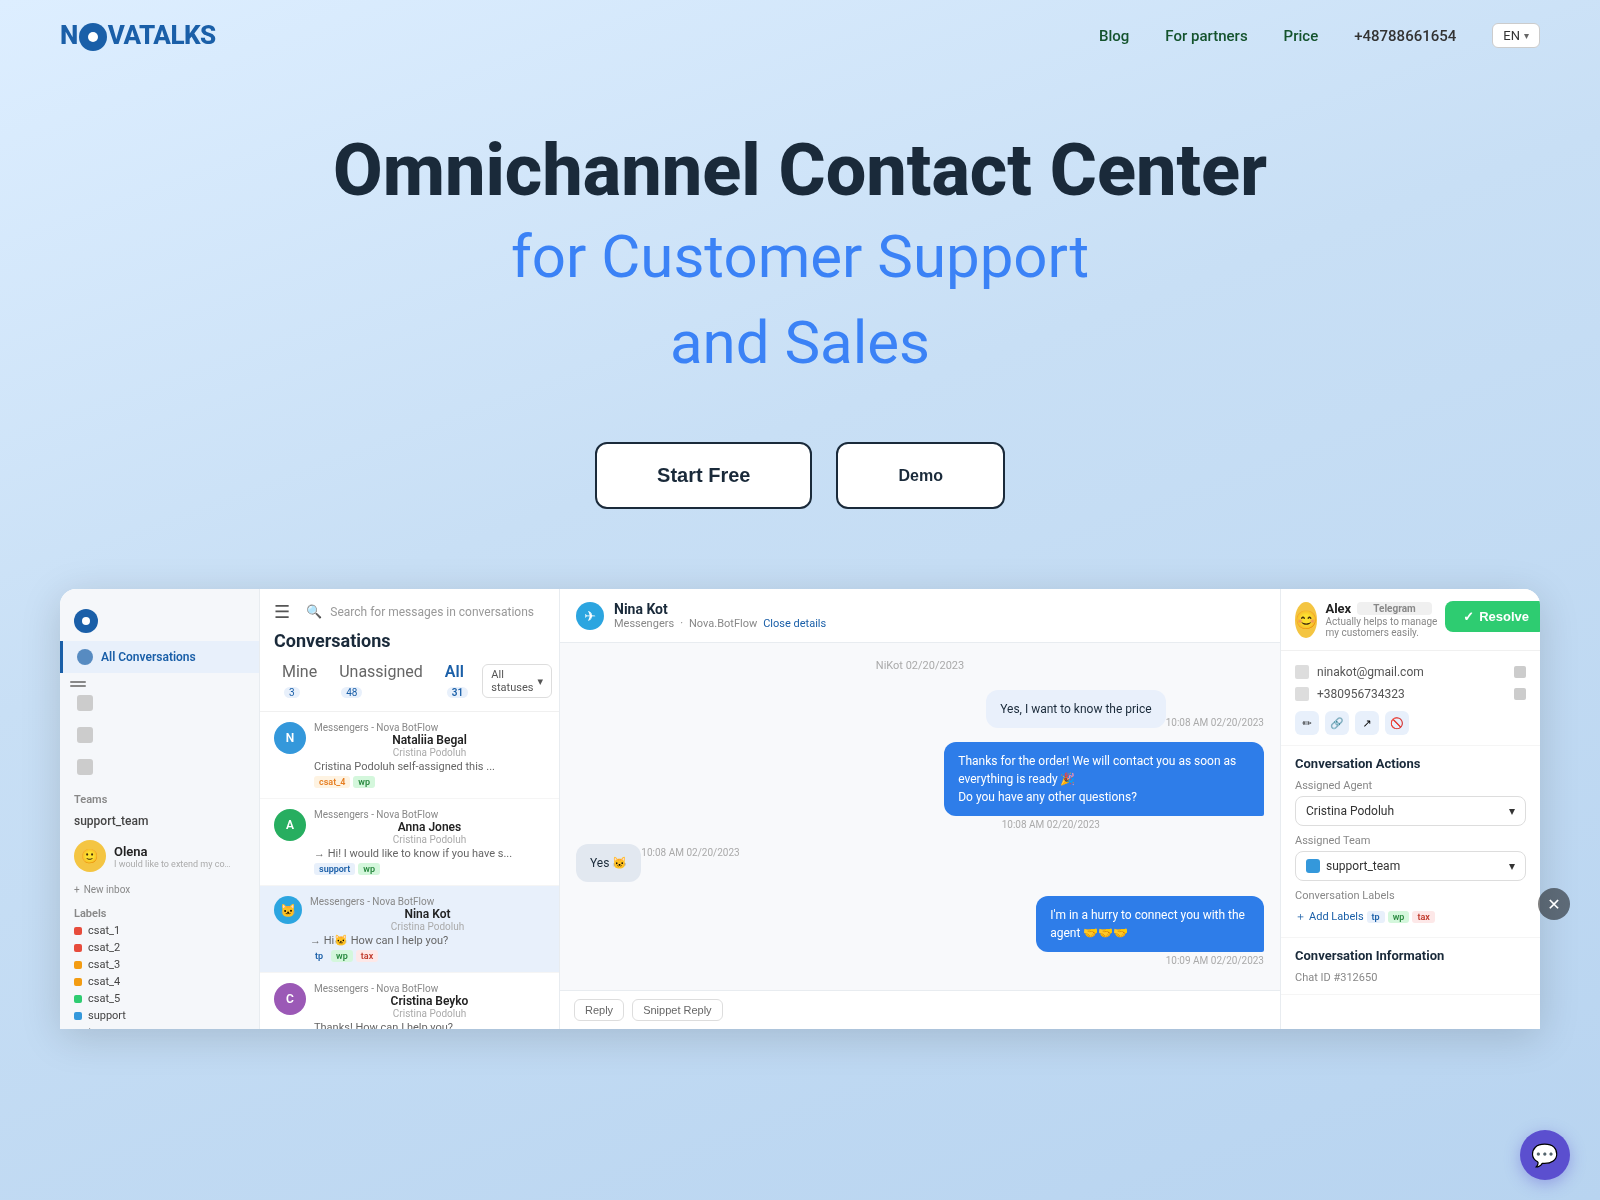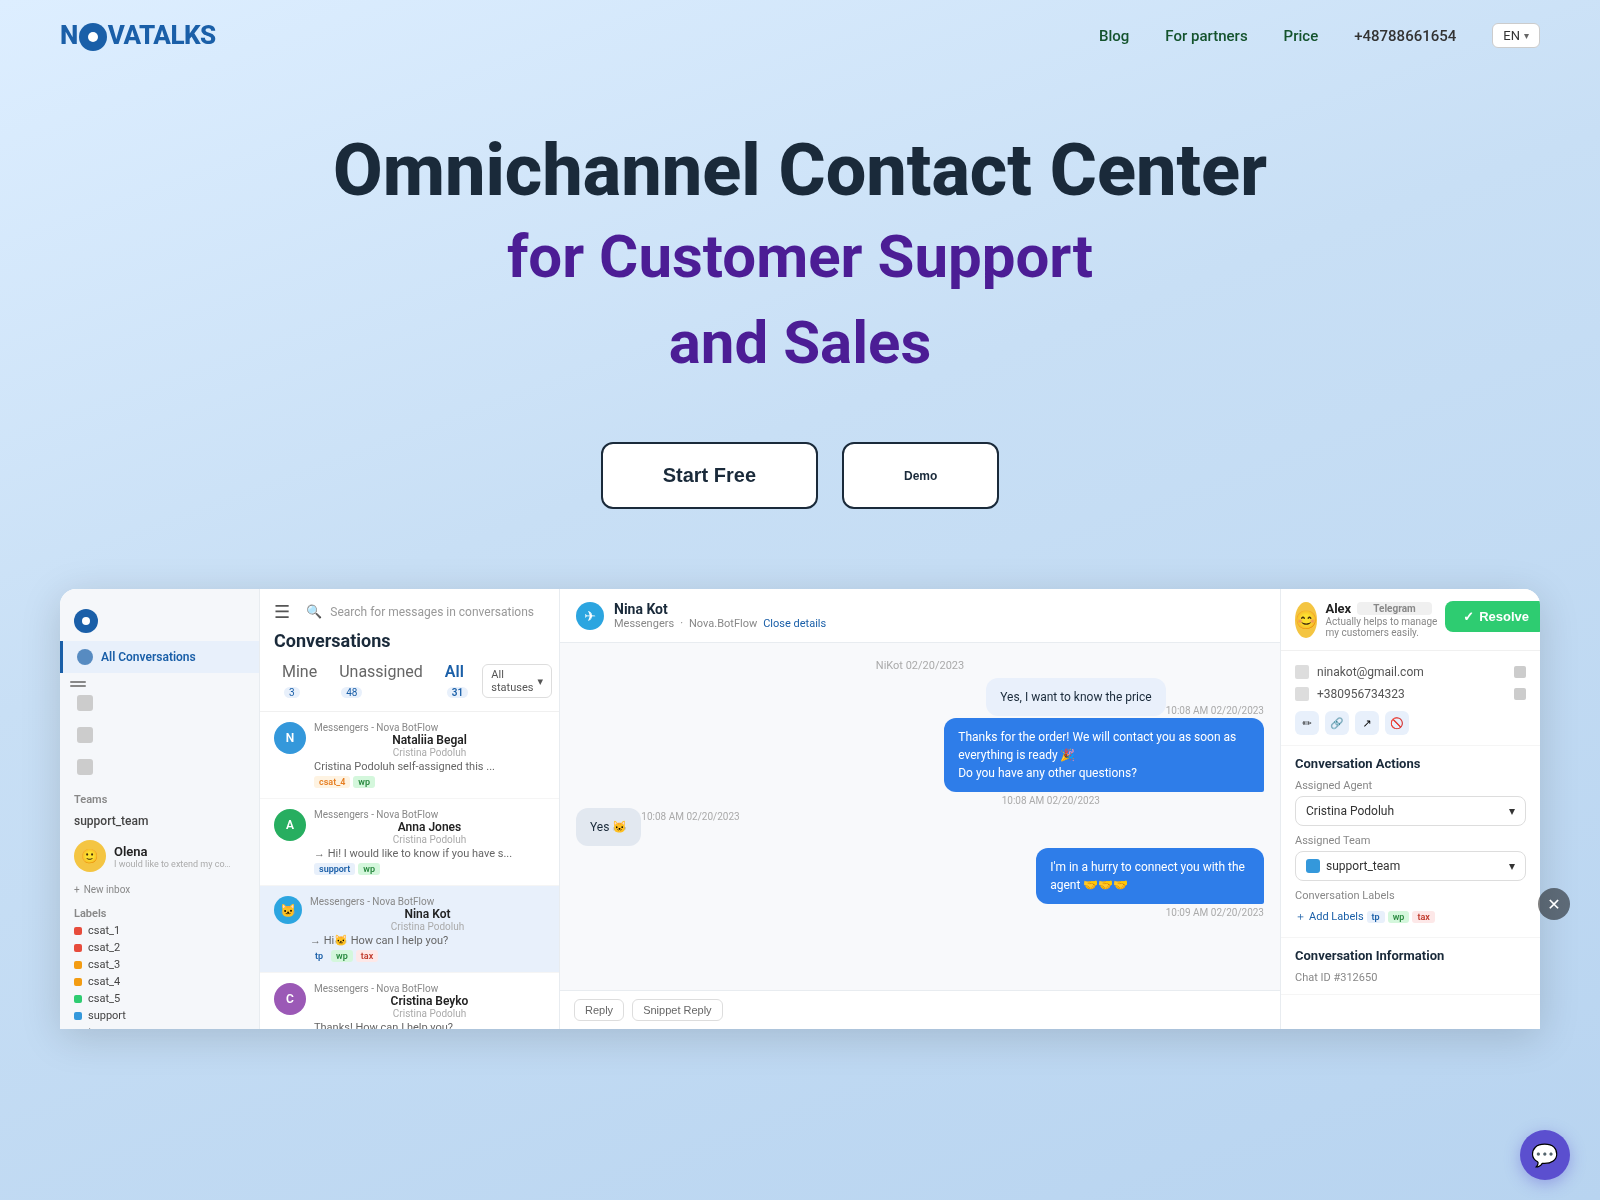--- a/index.html
+++ b/index.html
@@ -94,22 +94,22 @@
     }
     .hero-title-bold {
       font-size: 72px;
       font-weight: 800;
       color: #1a2a3a;
       line-height: 1.1;
       display: block;
     }
     .hero-title-regular {
       font-size: 60px;
-      font-weight: 700;
-      color: #4c1d95;
+      font-weight: 400;
+      color: #3b82f6;
       line-height: 1.3;
       display: block;
       margin-top: 8px;
     }
     .hero-buttons {
       display: flex;
       justify-content: center;
       gap: 24px;
       margin-top: 60px;
     }
@@ -119,21 +119,21 @@
       font-weight: 600;
       border: 2px solid #1a2a3a;
       border-radius: 12px;
       background: white;
       color: #1a2a3a;
       cursor: pointer;
       transition: background 0.2s;
     }
     .btn-demo {
       padding: 20px 60px;
-      font-size: 12px;
+      font-size: 16px;
       font-weight: 600;
       border: 2px solid #1a2a3a;
       border-radius: 12px;
       background: white;
       color: #1a2a3a;
       cursor: pointer;
       transition: background 0.2s;
     }
 
     
@@ -290,21 +290,21 @@
       border-bottom: 1px solid #e8ecf0;
       display: flex;
       align-items: center;
       justify-content: space-between;
     }
     .chat-header-left { display: flex; align-items: center; gap: 10px; }
     .chat-tg-icon { width: 28px; height: 28px; background: #2CA5E0; border-radius: 50%; display: flex; align-items: center; justify-content: center; color: white; font-size: 14px; }
     .chat-name { font-size: 14px; font-weight: 700; color: #1a2a3a; }
     .chat-source-row { font-size: 11px; color: #888; display: flex; gap: 6px; align-items: center; }
     .chat-close-btn { font-size: 11px; color: #1a5fa8; cursor: pointer; }
-    .chat-messages { flex: 1; padding: 12px 16px; overflow-y: auto; display: flex; flex-direction: column; gap: 2px; }
+    .chat-messages { flex: 1; padding: 12px 16px; overflow-y: auto; display: flex; flex-direction: column; gap: 14px; }
     .msg { max-width: 75%; padding: 10px 14px; border-radius: 12px; font-size: 12px; line-height: 1.5; }
     .msg-incoming { background: #e9f0fb; color: #1a2a3a; align-self: flex-start; }
     .msg-outgoing { background: #2e7de9; color: white; align-self: flex-end; border-radius: 12px 12px 2px 12px; }
     .msg-time { font-size: 10px; color: #aaa; margin-top: 3px; }
     .msg-time-right { text-align: right; }
     .system-msg { font-size: 11px; color: #aaa; text-align: center; padding: 4px 0; }
     .chat-footer { background: white; padding: 8px 14px; border-top: 1px solid #e8ecf0; display: flex; gap: 8px; align-items: center; }
     .chat-action-btn { font-size: 11px; color: #666; padding: 4px 10px; border: 1px solid #ddd; border-radius: 6px; cursor: pointer; background: white; }
 
     

